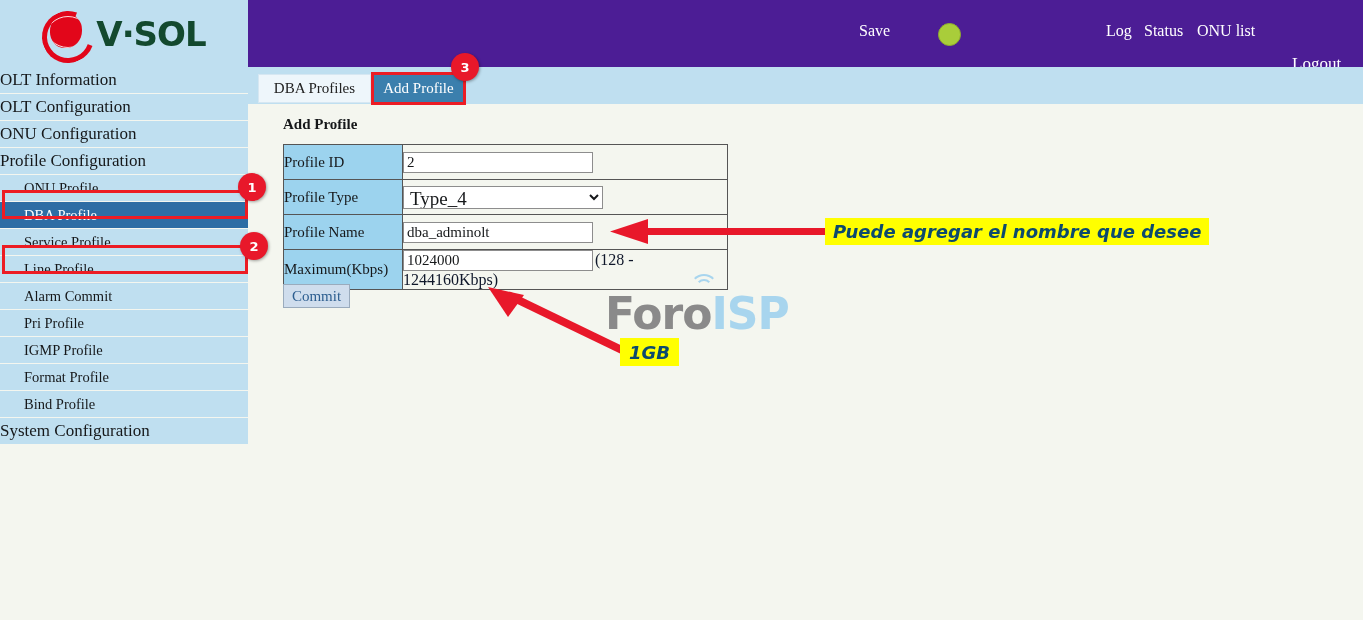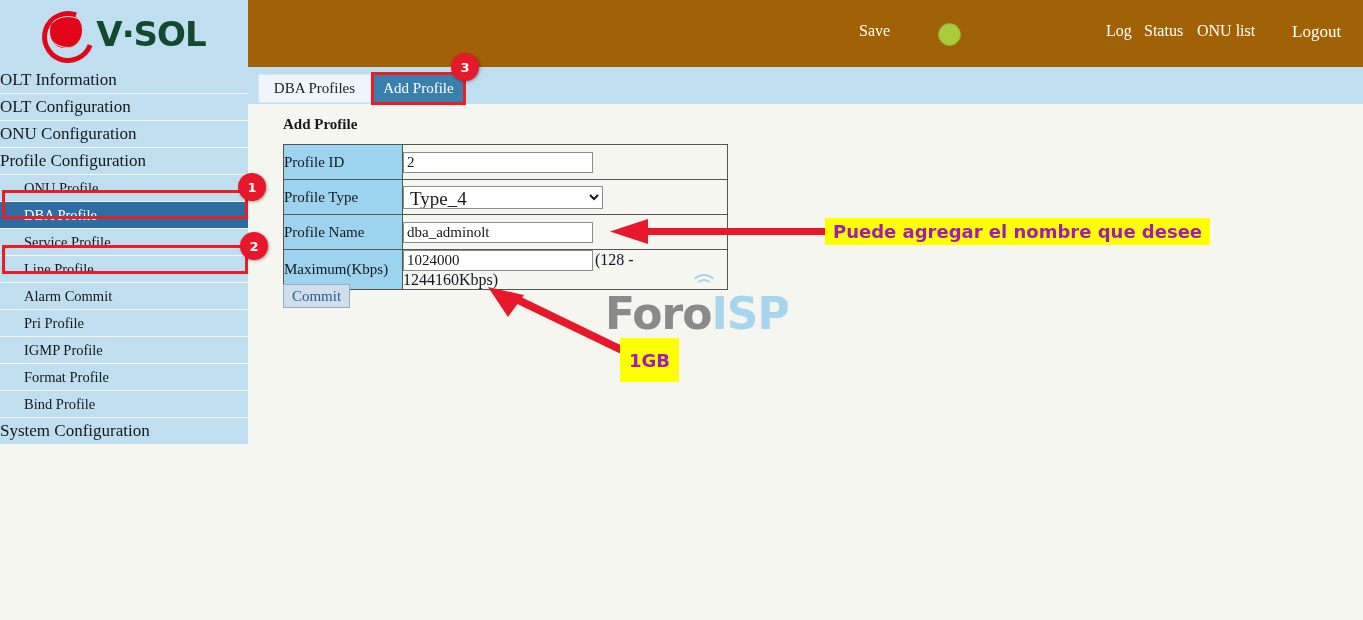--- a/index.html
+++ b/index.html
@@ -41,31 +41,31 @@
   #logo-mark .ball::after  { top: 2px; }
   #logo-text {
     font-family: "DejaVu Sans", sans-serif;
     font-weight: bold; font-size: 34px; color: #13492e;
     letter-spacing: -1px;
   }
 
   
   #topbar {
     position: absolute; left: 248px; top: 0; right: 0; height: 67px;
-    background: #a16207;
+    background: #4c1d95;
   }
   .top-link {
     position: absolute; top: 22px;
     color: #ffffff; font-size: 16px; white-space: nowrap; cursor: pointer;
   }
   #top-save   { left: 611px; }
   #top-log    { left: 858px; }
   #top-status { left: 896px; }
   #top-onulist{ left: 949px; }
-  #top-logout { left: 1044px; font-size: 17px; }
+  #top-logout { left: 1044px; font-size: 17px; margin-top: 32px; }
   #status-dot {
     position: absolute; left: 690px; top: 23px;
     width: 21px; height: 21px; border-radius: 50%;
     background: #a9cd3a; border: 1px solid #8fae2c;
   }
 
   
   #tabstrip {
     position: absolute; left: 248px; top: 67px; right: 0; height: 37px;
     background: #bfdff0;
@@ -178,29 +178,29 @@
     background: #e8182a; color: #ffffff;
     font-family: "DejaVu Sans", sans-serif; font-weight: bold; font-size: 13px;
     display: flex; align-items: center; justify-content: center;
     box-shadow: 1px 1px 3px rgba(0,0,0,.35);
   }
   #badge-1 { left: 238px; top: 173px; }
   #badge-2 { left: 240px; top: 232px; }
   #badge-3 { left: 451px; top: 53px; }
 
   .ann-label {
-    position: absolute; background: #ffff00; color: #a21caf;
+    position: absolute; background: #ffff00; color: #0c4a6e;
     font-family: "DejaVu Sans", sans-serif; font-weight: bold;
-    display: flex; align-items: center; white-space: nowrap;
+    display: flex; align-items: center; white-space: nowrap; font-style: italic;
   }
   #ann-name {
     left: 825px; top: 218px; height: 27px; padding: 0 8px; font-size: 18px;
   }
   #ann-1gb {
-    left: 620px; top: 338px; height: 44px; padding: 0 9px; font-size: 18px;
+    left: 620px; top: 338px; height: 28px; padding: 0 9px; font-size: 18px;
   }
 
   .arrow-svg { position: absolute; pointer-events: none; }
   #arrow-name   { left: 608px; top: 218px; }
   #arrow-commit { left: 480px; top: 283px; }
 </style>
 </head>
 <body>
 
 <div id="logo-panel">

